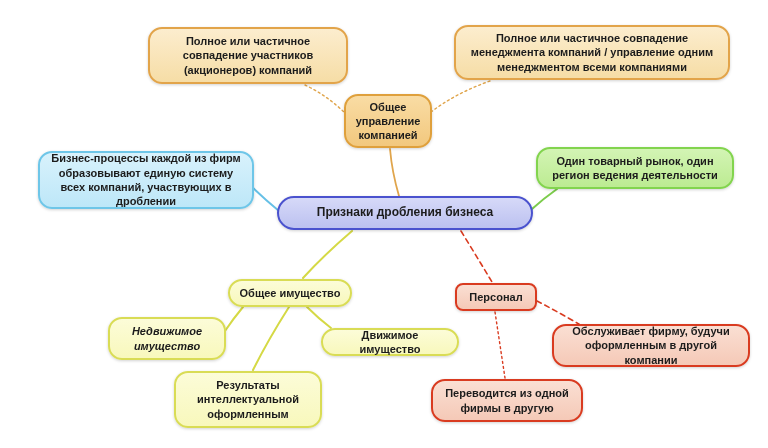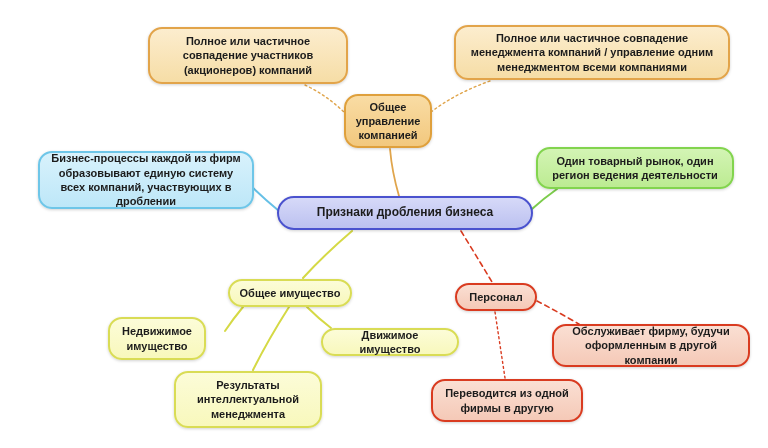--- a/index.html
+++ b/index.html
@@ -35,24 +35,24 @@
   .yellow       { background:linear-gradient(#FCFCD8,#F8F8BC); border-color:#D9DC55; }
   .red          { background:linear-gradient(#FADFD3,#F5C9B7); border-color:#D93B20; }
 
   #n-shareholders      { left:148px; top:27px;  width:200px; height:57px; }
   #n-management-match  { left:422px; top:25px;  width:276px; height:55px;margin-left:32px; }
   #n-common-management { left:344px; top:94px;  width:88px;  height:54px; }
   #n-business-processes{ left:30px;  top:151px; width:216px; height:58px; padding:4px 6px;margin-left:8px; }
   #n-single-market     { left:536px; top:147px; width:198px; height:42px; }
   #n-root              { left:277px; top:196px; width:256px; height:34px; }
   #n-common-property   { left:228px; top:279px; width:124px; height:28px;text-align:right; }
-  #n-real-estate       { left:108px; top:317px; width:98px; height:43px; }
+  #n-real-estate       { left:108px; top:317px; width:118px; height:43px;font-style:italic; }
   #n-movable-property  { left:276px; top:328px; width:138px; height:28px;margin-left:45px; }
   #n-intellectual      { left:174px; top:371px; width:148px; height:57px; }
-  #n-personnel         { left:455px; top:283px; width:82px;  height:28px; }
+  #n-personnel         { left:455px; top:283px; width:82px;  height:28px;border-radius:8px; }
   #n-serves            { left:552px; top:324px; width:198px; height:43px; }
   #n-transfers         { left:431px; top:379px; width:152px; height:43px; }
 </style>
 </head>
 <body>
 
 <div class="canvas">
 
   <svg class="edges" viewBox="0 0 768 448">
     <path class="eod" d="M 305 85 Q 328 96 346 114"></path>
@@ -99,21 +99,21 @@
 
   <div class="node yellow" id="n-real-estate">
     <span>Недвижимое имущество</span>
   </div>
 
   <div class="node yellow" id="n-movable-property">
     <span>Движимое имущество</span>
   </div>
 
   <div class="node yellow" id="n-intellectual">
-    <span>Результаты интеллектуальной менеджмента</span>
+    <span>Результаты интеллектуальной оформленным</span>
   </div>
 
   <div class="node red" id="n-personnel">
     <span>Персонал</span>
   </div>
 
   <div class="node red" id="n-serves">
     <span>Обслуживает фирму, будучи оформленным в другой компании</span>
   </div>
 

